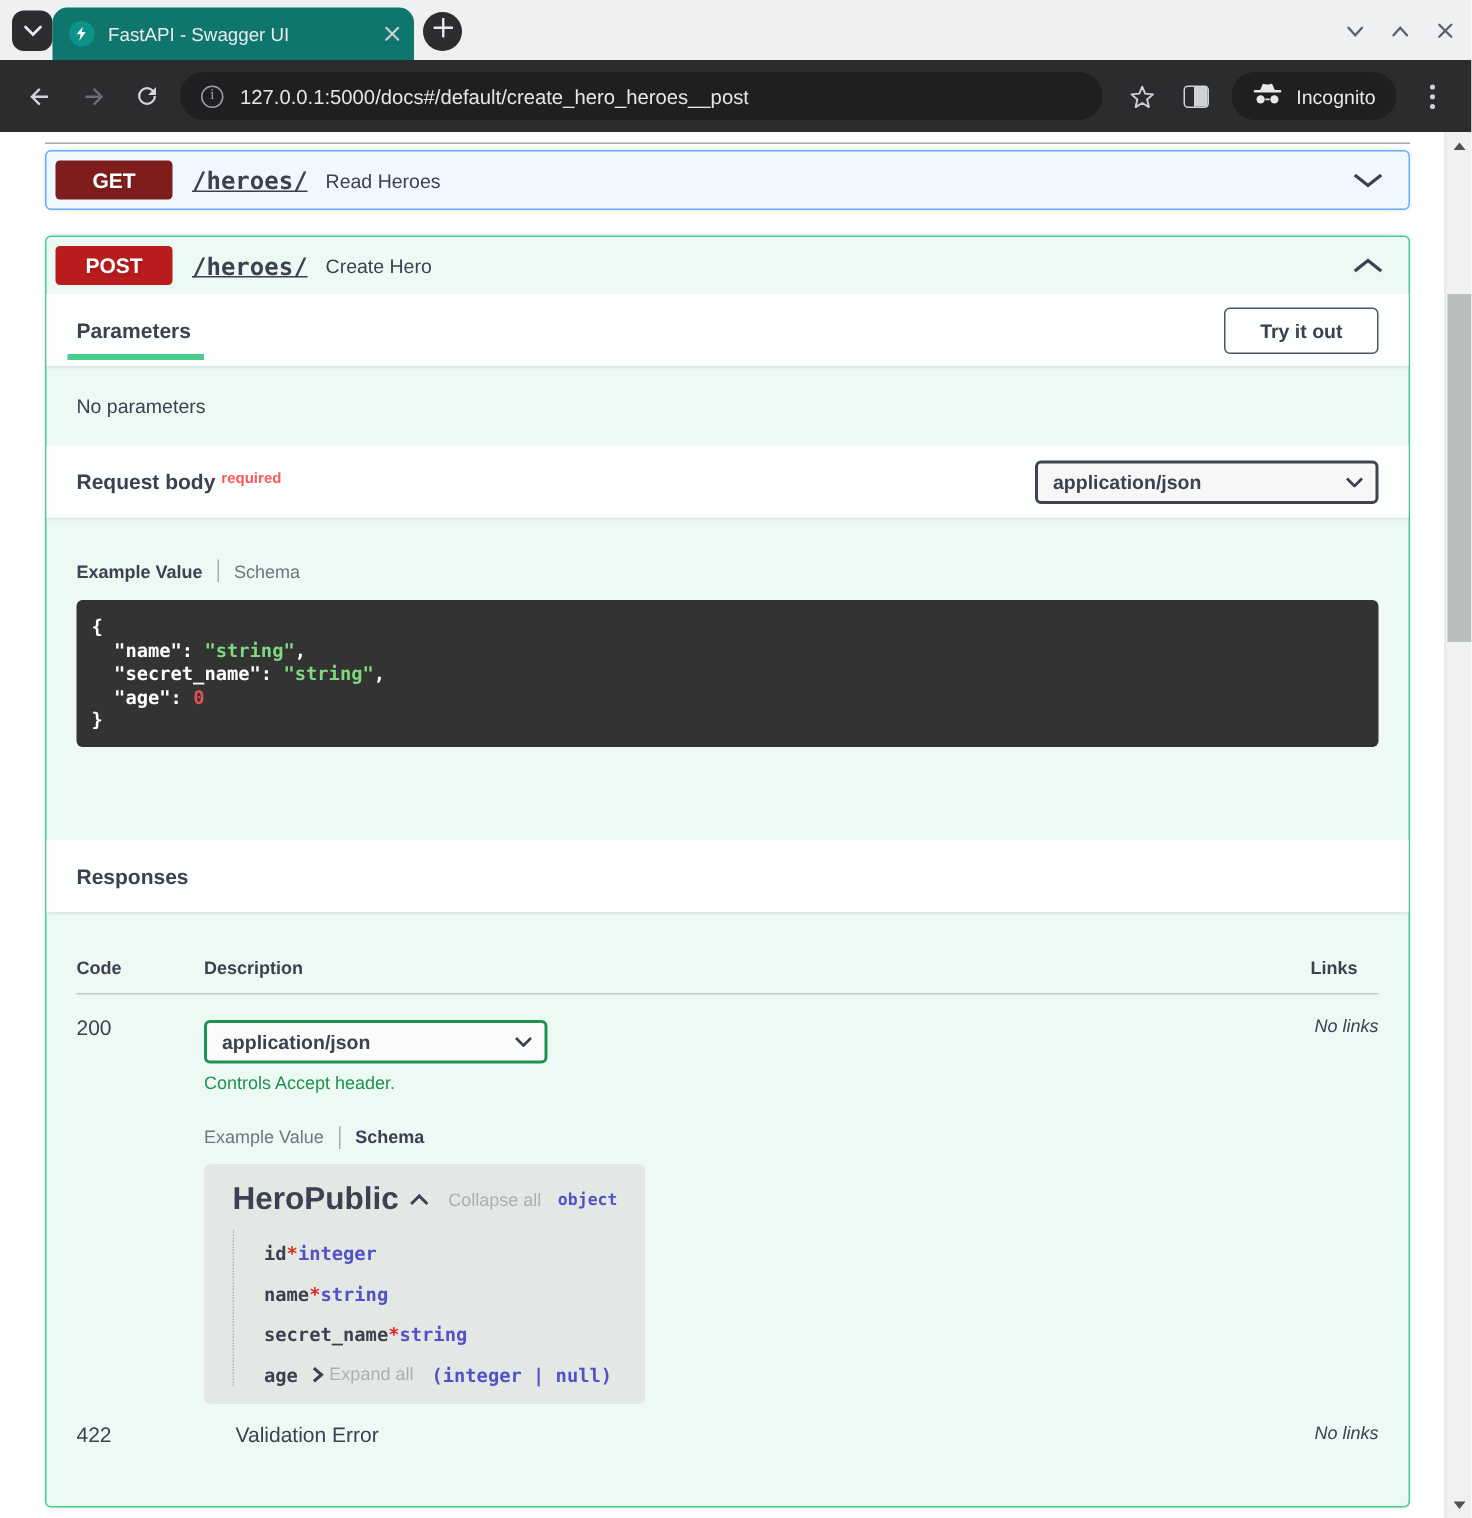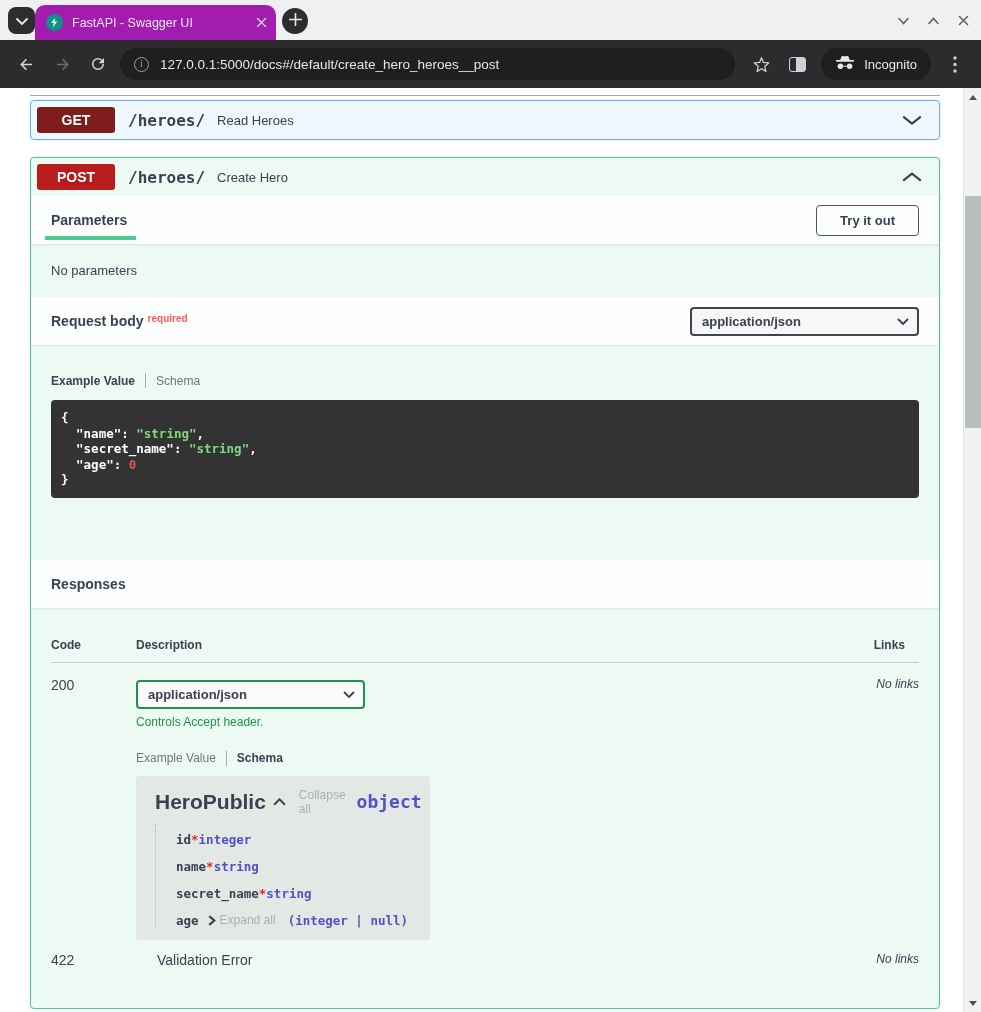--- a/index.html
+++ b/index.html
@@ -4,21 +4,21 @@
 <style>
   * { box-sizing: border-box; }
   html,body { margin:0; padding:0; }
   body { font-family:"Liberation Sans",sans-serif; background:#fff; }
   .window { position:relative; width:981px; height:1012px; overflow:hidden; background:#fff; }
 
   
   .titlebar { position:relative; height:40px; background:#eef0f2; }
   .tab-search { position:absolute; left:8px; top:7px; width:27px; height:27px; border-radius:8px;
                 background:#2d2d30; display:flex; align-items:center; justify-content:center; cursor:pointer; }
-  .tab { position:absolute; left:35px; top:5px; width:241px; height:35px; background:#a21caf;
+  .tab { position:absolute; left:35px; top:5px; width:241px; height:35px; background:#0f766e;
          border-radius:10px 10px 0 0; display:flex; align-items:center; padding:0 9px 0 11px; }
   .favicon { width:17px; height:17px; border-radius:50%; background:#0a9386; flex:none;
              display:flex; align-items:center; justify-content:center; }
   .tab-title { color:#e8eaed; font-size:12.5px; margin-left:9px; flex:1; white-space:nowrap; overflow:hidden; }
   .tab-close { margin-left:6px; display:flex; cursor:pointer; }
   .new-tab { position:absolute; left:282px; top:8px; width:26px; height:26px; border-radius:50%;
              background:#2d2d30; display:flex; align-items:center; justify-content:center; cursor:pointer; }
   .win-controls { position:absolute; right:10px; top:0; height:40px; display:flex; align-items:center; gap:15px; }
   .win-btn { display:flex; cursor:pointer; }
 
@@ -40,21 +40,21 @@
   .divider { margin:7px 23px 0 30px; border-top:1px solid rgba(59,65,81,.45); }
 
   .opblock { margin:4px 23px 0 30px; border-radius:4px; box-shadow:0 0 3px rgba(0,0,0,.12); }
   .opblock.get  { border:1px solid #61affe; background:#eff7ff; }
   .opblock.post { border:1px solid #49cc90; background:#edfaf3; margin-top:17px; }
   .ob-header { display:flex; align-items:center; height:38px; padding:0 16px 0 6px; cursor:pointer; }
   .method { width:78px; height:26px; border-radius:3px; color:#fff; font-weight:bold; font-size:14px;
             display:flex; align-items:center; justify-content:center; flex:none; text-shadow:0 1px 2px rgba(0,0,0,.1); }
   .get  .method { background:#7f1d1d; }
   .post .method { background:#b91c1c; }
-  .ob-path { font-family:"DejaVu Sans Mono",monospace; font-weight:bold; font-size:16px; color:#3b4151; margin-left:13px; }
+  .ob-path { font-family:"DejaVu Sans Mono",monospace; font-weight:bold; font-size:16px; color:#3b4151; margin-left:13px;text-decoration:underline; }
   .ob-summary { font-size:13px; color:#3b4151; margin-left:12px; }
   .ob-chevron { margin-left:auto; display:flex; }
 
   .sec-header { background:rgba(255,255,255,.88); box-shadow:0 1px 2px rgba(0,0,0,.1); height:48px;
                 display:flex; align-items:center; padding:0 20px; position:relative; }
   .sec-title { font-size:14px; font-weight:bold; color:#3b4151; }
   .param-title { position:relative; }
   .param-title::after { content:""; position:absolute; left:-6px; right:-9px; bottom:-12px; height:4px; background:#49cc90; }
   .tryout-btn { margin-left:auto; background:transparent; border:1.5px solid #4d5460; border-radius:4px;
                 padding:7px 23px; font-size:13px; font-weight:bold; color:#3b4151; cursor:pointer;
@@ -95,21 +95,21 @@
   .media-label { font-size:12px; color:#3b4151; margin-top:12px; }
   .media-select-wrap { margin-top:3px; }
   .accept-hint { margin-top:6px; font-size:12px; color:#1f9150; }
   .resp-tabs { margin-top:22px; }
 
   .model-box { margin-top:10px; width:294px; background:#e3e8e4; border-radius:4px; padding:12px 12px 12px 19px; }
   .model-title-row { display:flex; align-items:center; }
   .model-name { font-size:21px; font-weight:bold; color:#3b4151; cursor:pointer; }
   .model-collapse { margin-left:7px; display:flex; cursor:pointer; }
   .collapse-all { margin-left:13px; font-size:12px; color:#abb0b4; cursor:pointer; }
-  .model-type { margin-left:11px; font-family:"DejaVu Sans Mono",monospace; font-weight:bold; font-size:18px; color:#5151c9; }
+  .model-type { margin-left:11px; font-family:"DejaVu Sans Mono",monospace; font-weight:bold; font-size:11px; color:#5151c9; }
   .model-props { margin-top:8px; border-left:1px dotted #b3b8b5; padding-left:20px; padding-top:2px; }
   .prop-row { margin-top:12px; display:flex; align-items:center; font-family:"DejaVu Sans Mono",monospace; font-size:12.5px; }
   .prop-row:first-child { margin-top:6px; }
   .prop-name { font-weight:bold; color:#3b4151; }
   .star { color:#e02a2a; }
   .prop-type { color:#5151c9; font-weight:bold; }
   .chev-right { display:flex; margin:0 4px 0 9px; }
   .expand-all { color:#abb0b4; font-family:"Liberation Sans",sans-serif; font-size:12px; margin-right:12px; }
   .row-422 { padding-top:12px;gap:21px; }
 

